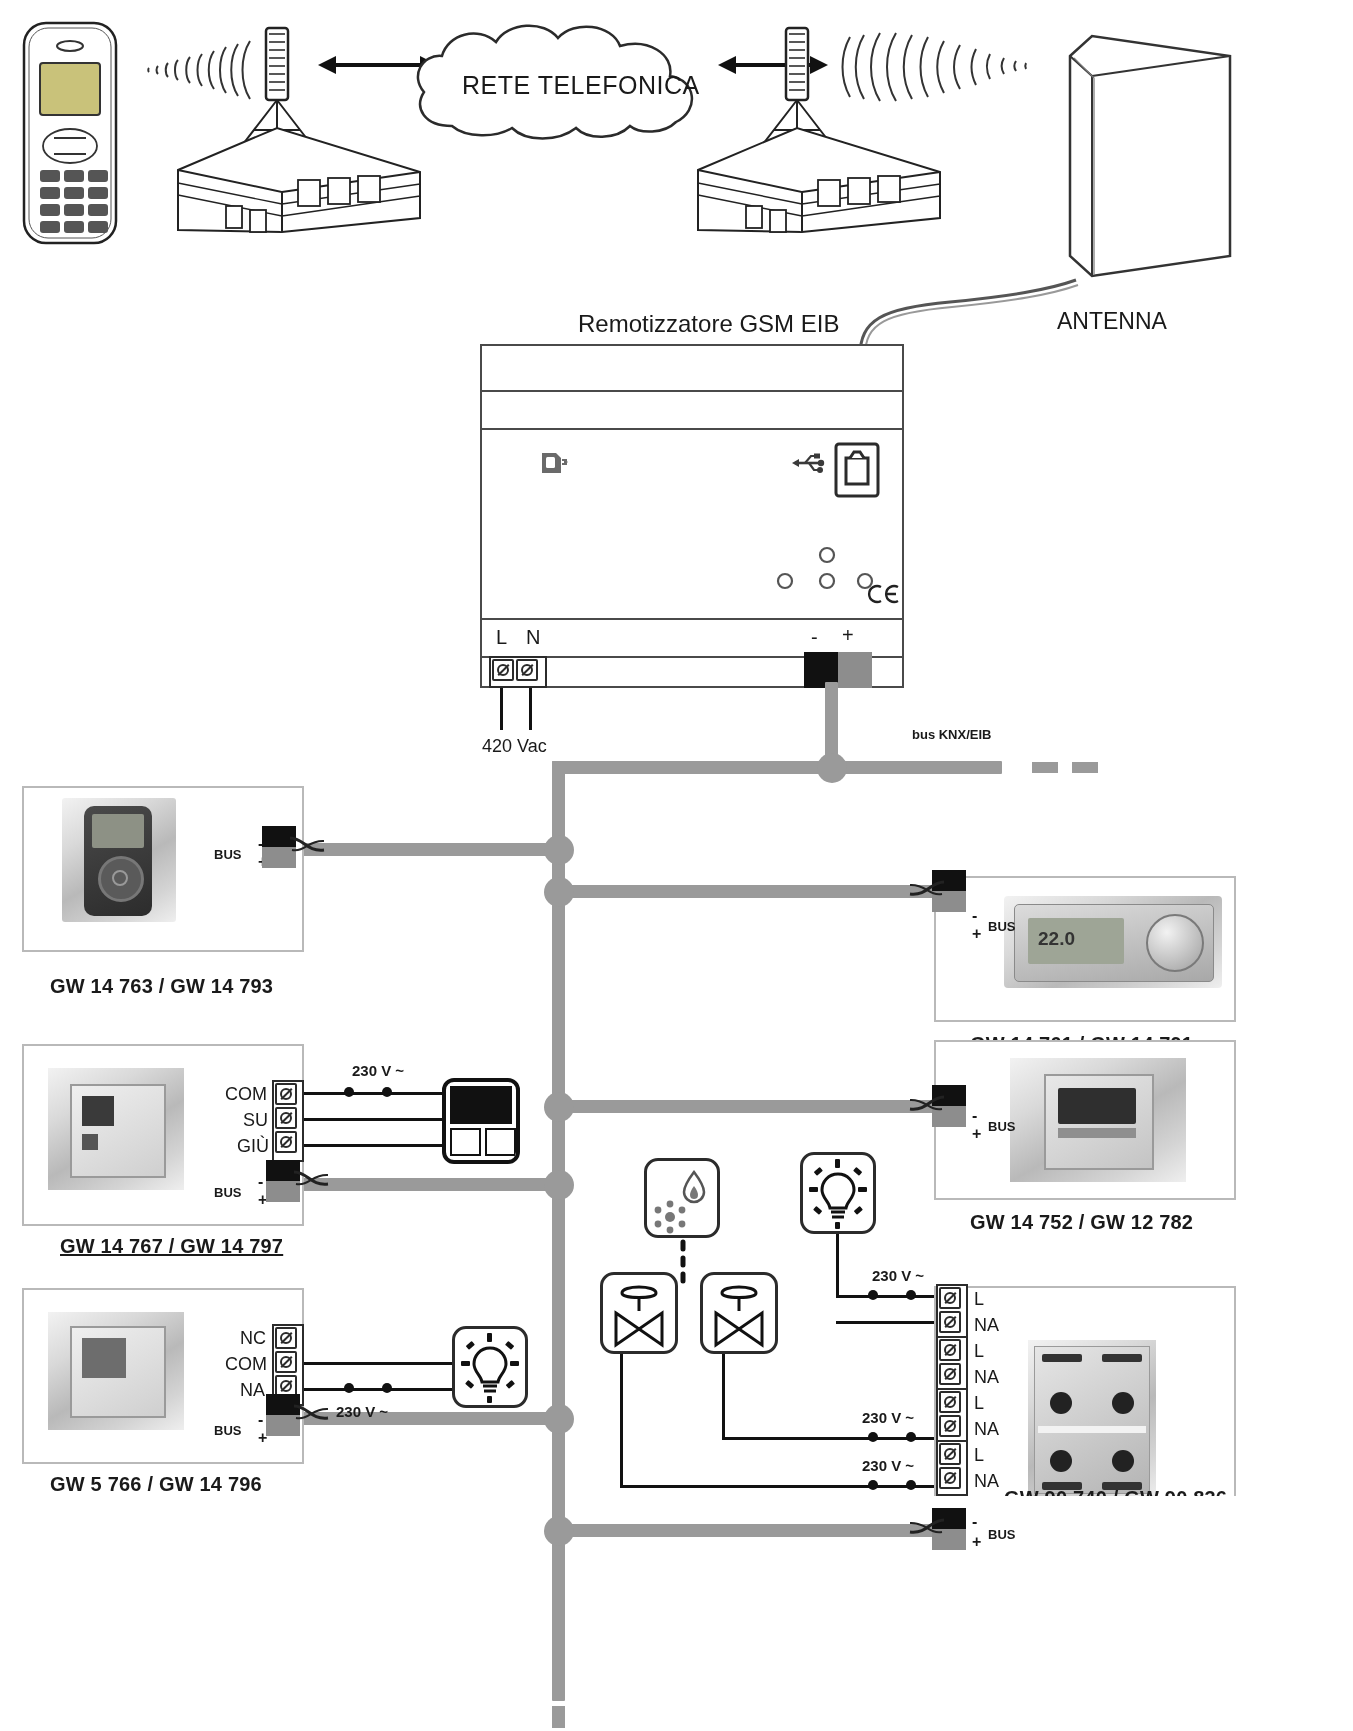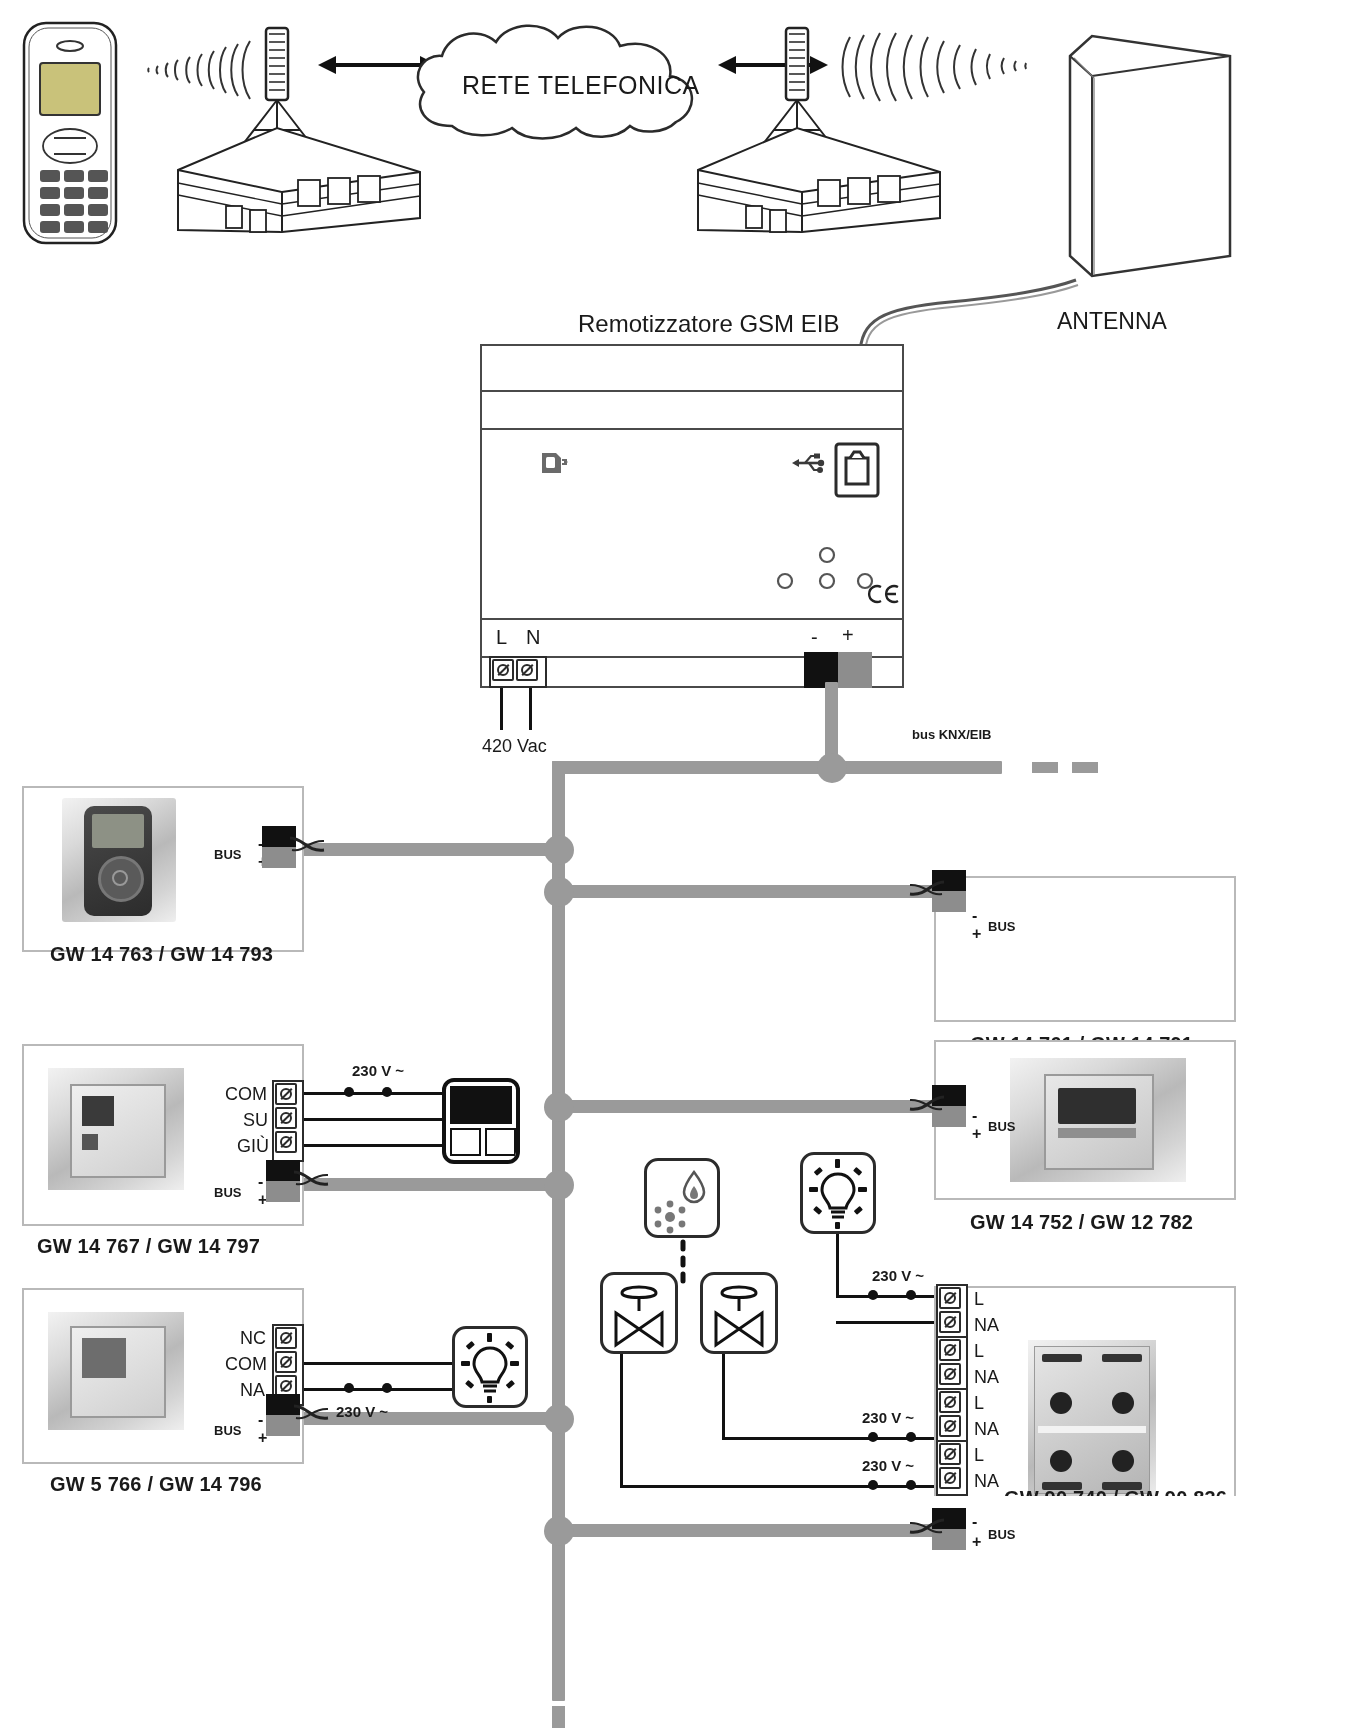--- a/index.html
+++ b/index.html
@@ -424,21 +424,21 @@
   <div class="plug" style="left:262px;top:826px;">
     <div class="pk"></div>
       <div class="pg"></div>
   </div>
   <div class="abs" style="left:290px;top:832px;">
     <svg width="36" height="28" viewBox="0 0 36 28">
       <path d="M0 6 C14 6 16 20 34 18" fill="none" stroke="#222" stroke-width="3"></path>
       <path d="M2 18 C16 20 18 8 34 9" fill="none" stroke="#222" stroke-width="2"></path>
     </svg>
   </div>
-  <div class="lbl t-prod" style="left:50px;top:944px;">GW 14 763 / GW 14 793</div>
+  <div class="lbl t-prod" style="left:50px;top:976px;">GW 14 763 / GW 14 793</div>
 
   <div class="devbox" style="left:22px;top:1044px;width:282px;height:182px;">
     <div class="photo" style="left:24px;top:22px;width:136px;height:122px;">
       <div class="abs" style="left:22px;top:16px;width:92px;height:90px;background:linear-gradient(150deg,#efefef,#cfcfcf);border:2px solid #9a9a9a;"></div>
       <div class="abs" style="left:34px;top:28px;width:32px;height:30px;background:#3a3a3a;"></div>
       <div class="abs" style="left:34px;top:66px;width:16px;height:16px;background:#555;"></div>
     </div>
     <div class="lbl t-bus" style="left:190px;top:140px;">BUS</div>
     <div class="lbl t-small" style="left:234px;top:128px;font-weight:bold;">-</div>
     <div class="lbl t-small" style="left:234px;top:146px;font-weight:bold;">+</div>
@@ -470,21 +470,21 @@
   <div class="plug" style="left:266px;top:1160px;">
     <div class="pk"></div>
       <div class="pg"></div>
   </div>
   <div class="abs" style="left:294px;top:1166px;">
     <svg width="36" height="28" viewBox="0 0 36 28">
       <path d="M0 6 C14 6 16 20 34 18" fill="none" stroke="#222" stroke-width="3"></path>
       <path d="M2 18 C16 20 18 8 34 9" fill="none" stroke="#222" stroke-width="2"></path>
     </svg>
   </div>
-  <div class="lbl t-prod" style="left:37px;top:1236px;">GW 14 767 / GW 14 797</div>
+  <div class="lbl t-prod" style="left:60px;top:1236px;text-decoration:underline;">GW 14 767 / GW 14 797</div>
 
   <div class="devbox" style="left:22px;top:1288px;width:282px;height:176px;">
     <div class="photo" style="left:24px;top:22px;width:136px;height:118px;">
       <div class="abs" style="left:22px;top:14px;width:92px;height:88px;background:linear-gradient(150deg,#efefef,#cfcfcf);border:2px solid #9a9a9a;"></div>
       <div class="abs" style="left:34px;top:26px;width:44px;height:40px;background:#6d6d6d;"></div>
     </div>
     <div class="lbl t-bus" style="left:190px;top:134px;">BUS</div>
     <div class="lbl t-small" style="left:234px;top:122px;font-weight:bold;">-</div>
     <div class="lbl t-small" style="left:234px;top:140px;font-weight:bold;">+</div>
   </div>
@@ -528,20 +528,26 @@
   </div>
   <div class="abs" style="left:294px;top:1400px;">
     <svg width="36" height="28" viewBox="0 0 36 28">
       <path d="M0 6 C14 6 16 20 34 18" fill="none" stroke="#222" stroke-width="3"></path>
       <path d="M2 18 C16 20 18 8 34 9" fill="none" stroke="#222" stroke-width="2"></path>
     </svg>
   </div>
   <div class="lbl t-prod" style="left:50px;top:1474px;">GW 5 766 / GW 14 796</div>
 
   <div class="devbox" style="left:934px;top:876px;width:302px;height:146px;">
+    <div class="photo" style="left:68px;top:18px;width:218px;height:92px;border-radius:4px;">
+      <div class="abs" style="left:10px;top:8px;width:198px;height:76px;background:linear-gradient(170deg,#dcdcdc,#a8a8a8);border-radius:5px;border:1px solid #8a8a8a;"></div>
+      <div class="abs" style="left:24px;top:22px;width:96px;height:46px;background:#9ea596;border-radius:2px;"></div>
+      <div class="abs" style="left:34px;top:32px;font-size:19px;font-weight:bold;color:#333;font-family:'Liberation Sans',sans-serif;">22.0</div>
+      <div class="abs" style="left:142px;top:18px;width:54px;height:54px;border-radius:50%;background:radial-gradient(circle at 35% 30%,#f2f2f2,#9d9d9d);border:2px solid #7a7a7a;"></div>
+    </div>
     <div class="lbl t-bus" style="left:52px;top:42px;">BUS</div>
     <div class="lbl t-small" style="left:36px;top:30px;font-weight:bold;">-</div>
     <div class="lbl t-small" style="left:36px;top:48px;font-weight:bold;">+</div>
   </div>
   <div class="plug" style="left:932px;top:870px;">
     <div class="pk"></div>
       <div class="pg"></div>
   </div>
   <div class="abs" style="left:908px;top:876px;">
     <svg width="36" height="28" viewBox="0 0 36 28">

